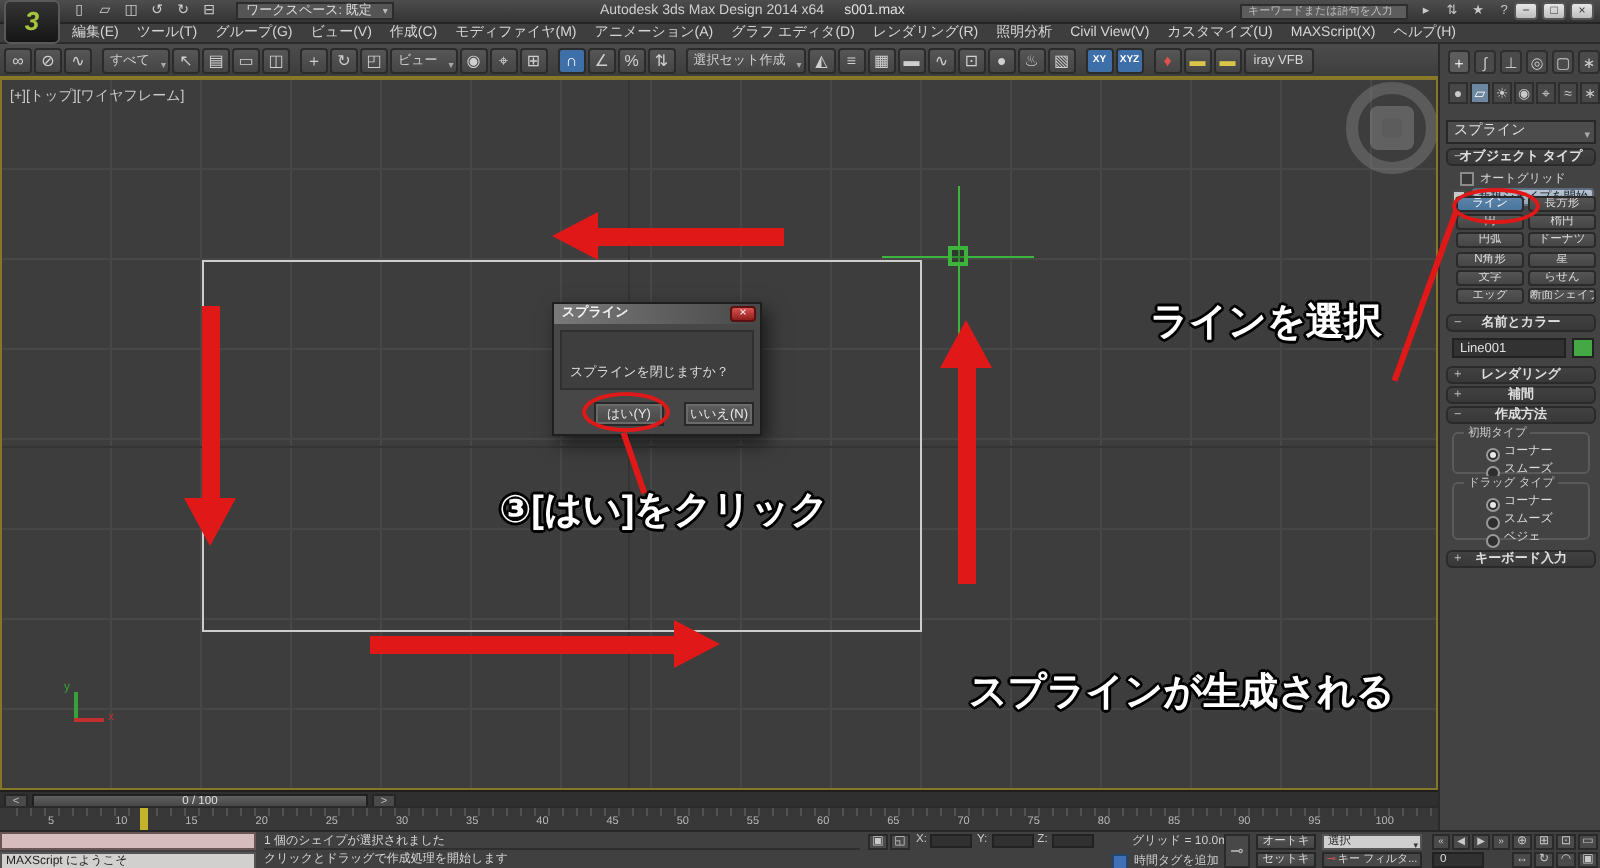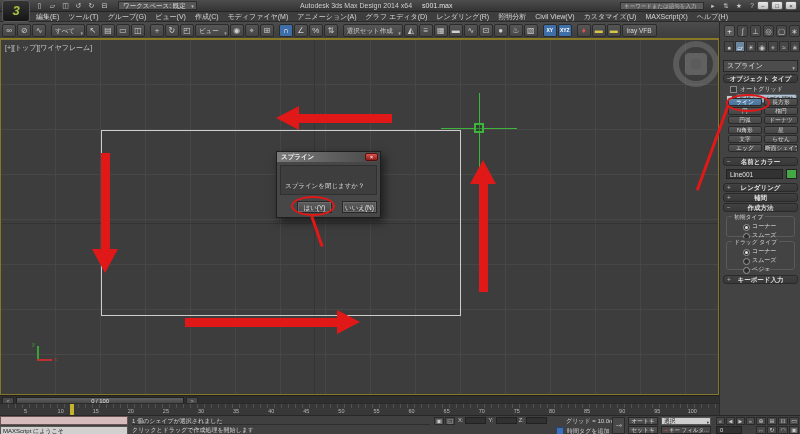--- a/index.html
+++ b/index.html
@@ -265,22 +265,25 @@
 
   <div class="shaft" style="left:185px;top:318px;width:152px;height:9px"></div>
   <div class="tri" style="left:337px;top:310px;border-top:12px solid transparent;border-bottom:12px solid transparent;border-left:23px solid #e11818"></div>
 
   <div class="ellipse" style="left:726px;top:94px;width:44px;height:18px"></div>
   <div class="rline" style="left:697px;top:189px;width:90px;transform:rotate(-70deg)"></div>
   <div class="ellipse" style="left:291px;top:196px;width:44px;height:20px"></div>
   <div class="rline" style="left:312px;top:215px;width:32px;transform:rotate(71deg)"></div>
 
   <div class="anno" style="left:545px;top:150px;width:176px">
-  </div>
+    <div>ラインを選択</div>
+  </div>
+  <div class="anno" style="left:237px;top:244px;width:190px">③[はい]をクリック</div>
   <div class="anno" style="left:468px;top:335px;width:246px">
+    <div>スプラインが生成される</div>
   </div>
 
   <div class="dialog">
     <div class="dtitle">スプライン</div>
     <div class="dclose">×</div>
     <div class="dmsg">スプラインを閉じますか？</div>
     <div class="dbtn" style="left:20px">はい(Y)</div>
     <div class="dbtn" style="left:65px">いいえ(N)</div>
   </div>
 

